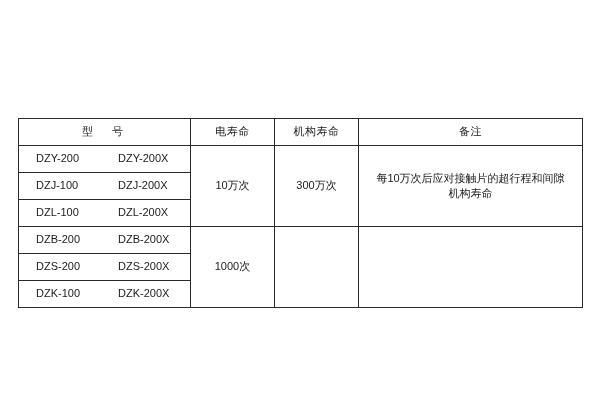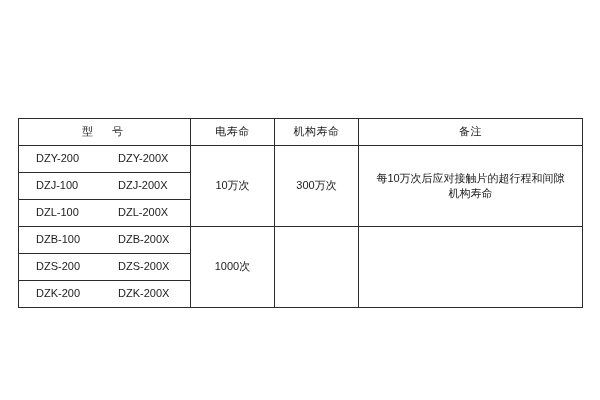--- a/index.html
+++ b/index.html
@@ -121,42 +121,42 @@
             <div class="model-cell">
               <span class="model-a">DZL-100</span>
               <span class="model-b">DZL-200X</span>
             </div>
           </td>
         </tr>
 
         <tr>
           <td>
             <div class="model-cell">
-              <span class="model-a">DZB-100</span>
+              <span class="model-a">DZB-200</span>
               <span class="model-b">DZB-200X</span>
             </div>
           </td>
           <td rowspan="3">1000次</td>
           <td rowspan="3"></td>
           <td rowspan="3" class="remark-cell"></td>
         </tr>
 
         <tr>
           <td>
             <div class="model-cell">
               <span class="model-a">DZS-200</span>
               <span class="model-b">DZS-200X</span>
             </div>
           </td>
         </tr>
 
         <tr>
           <td>
             <div class="model-cell">
-              <span class="model-a">DZK-200</span>
+              <span class="model-a">DZK-100</span>
               <span class="model-b">DZK-200X</span>
             </div>
           </td>
         </tr>
       </tbody>
     </table>
   </div>
 </div>
 
 </body></html>

